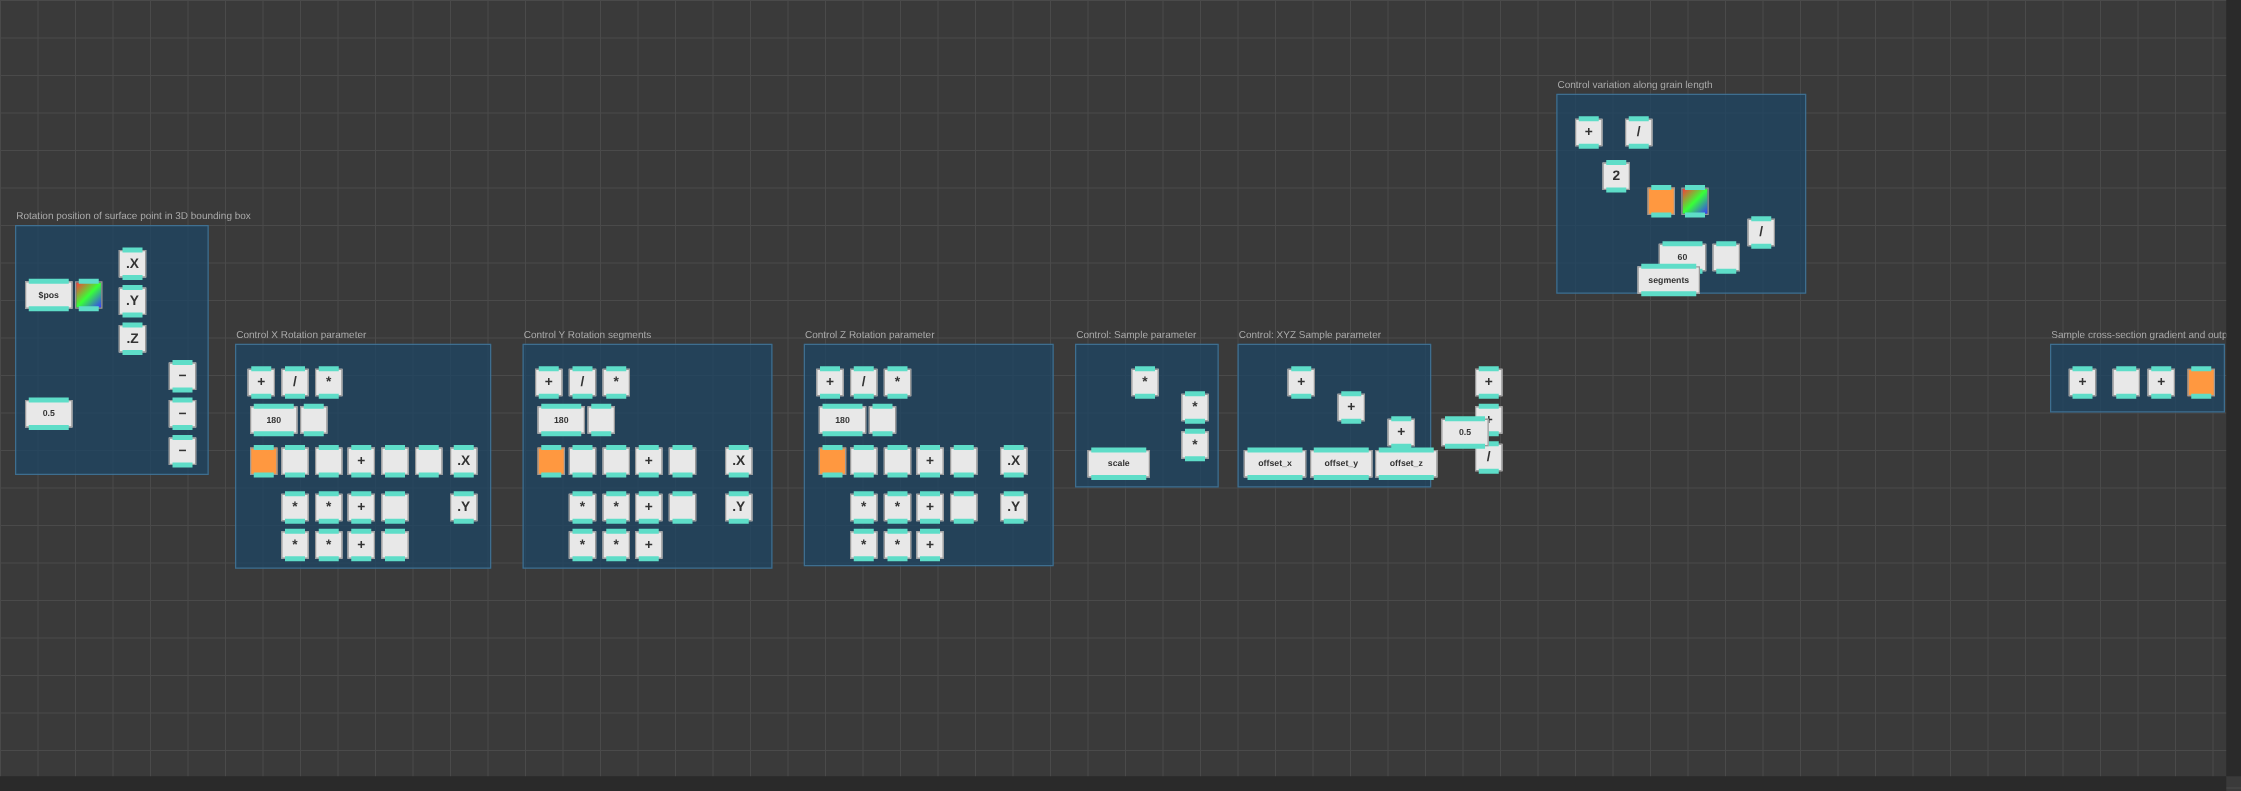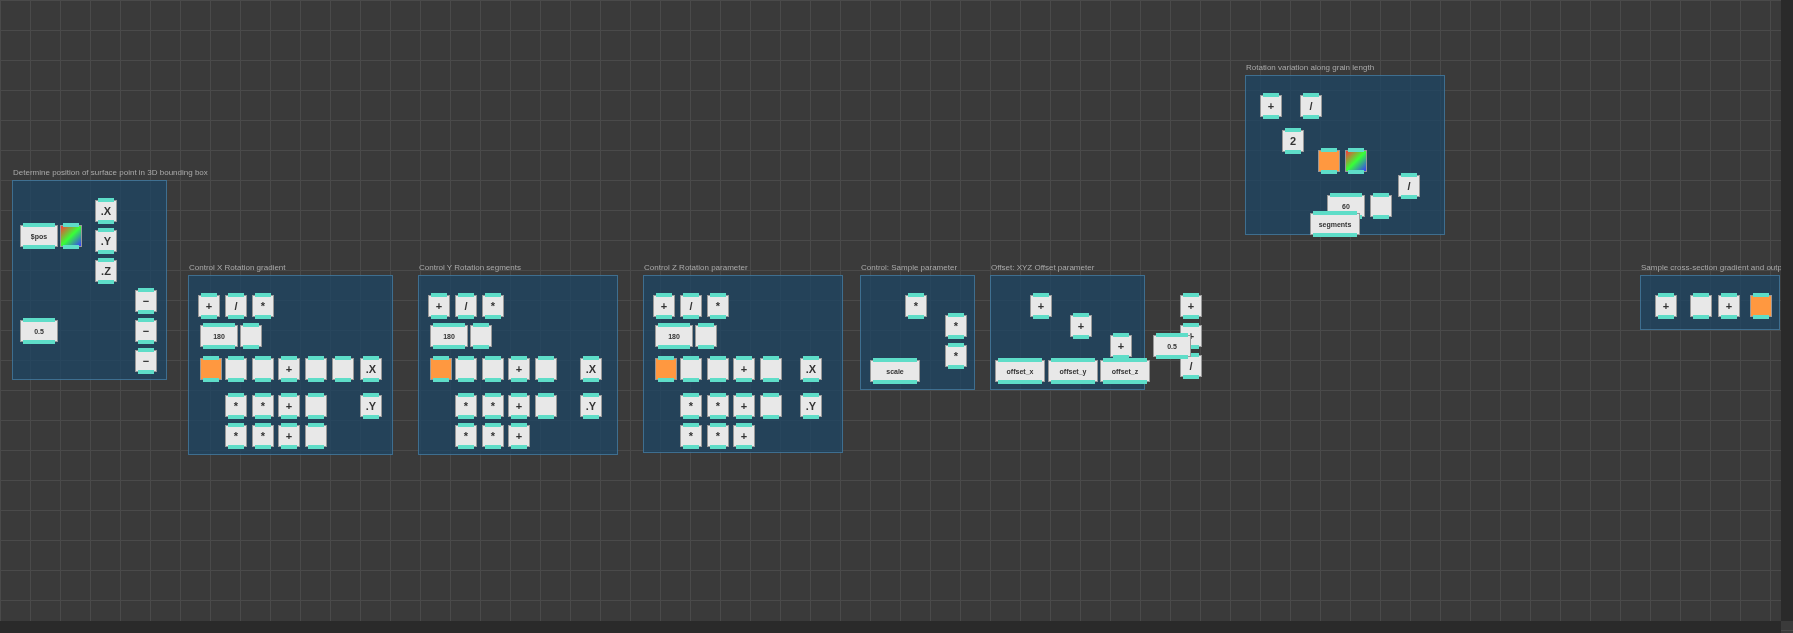--- a/index.html
+++ b/index.html
@@ -61,39 +61,39 @@
 <path d="M1202 306 C1400 306 1500 306 1655 306"></path>
 <path d="M1202 336 C1400 336 1500 310 1655 306"></path>
 <path d="M1677 306 L1690 306"></path>
     <path d="M1712 306 L1718 306"></path>
     <path d="M1740 306 L1750 306"></path>
 <path d="M157 301 C400 280 1000 280 1180 306"></path>
 </svg>
 
 <div id="groups">
     <div class="group" style="left: 12px; top: 180px; width: 155px; height: 200px;">
-      <div class="group-label">Determine position of surface point in 3D bounding box</div>
+      <div class="group-label">Rotation position of surface point in 3D bounding box</div>
     </div>
     <div class="group" style="left: 188px; top: 275px; width: 205px; height: 180px;">
-      <div class="group-label">Control X Rotation gradient</div>
+      <div class="group-label">Control X Rotation parameter</div>
     </div>
     <div class="group" style="left: 418px; top: 275px; width: 200px; height: 180px;">
       <div class="group-label">Control Y Rotation segments</div>
     </div>
     <div class="group" style="left: 643px; top: 275px; width: 200px; height: 178px;">
       <div class="group-label">Control Z Rotation parameter</div>
     </div>
     <div class="group" style="left: 860px; top: 275px; width: 115px; height: 115px;">
       <div class="group-label">Control: Sample parameter</div>
     </div>
     <div class="group" style="left: 990px; top: 275px; width: 155px; height: 115px;">
-      <div class="group-label">Offset: XYZ Offset parameter</div>
+      <div class="group-label">Control: XYZ Sample parameter</div>
     </div>
     <div class="group" style="left: 1245px; top: 75px; width: 200px; height: 160px;">
-      <div class="group-label">Rotation variation along grain length</div>
+      <div class="group-label">Control variation along grain length</div>
     </div>
     <div class="group" style="left: 1640px; top: 275px; width: 140px; height: 55px;">
       <div class="group-label">Sample cross-section gradient and output</div>
     </div>
   </div>
 <div id="nodes">
     <div class="node wide" style="left: 20px; top: 225px;">
       <div class="top"></div>
       <div class="bot"></div>
       <span style="font-size: 7px;">$pos</span>

